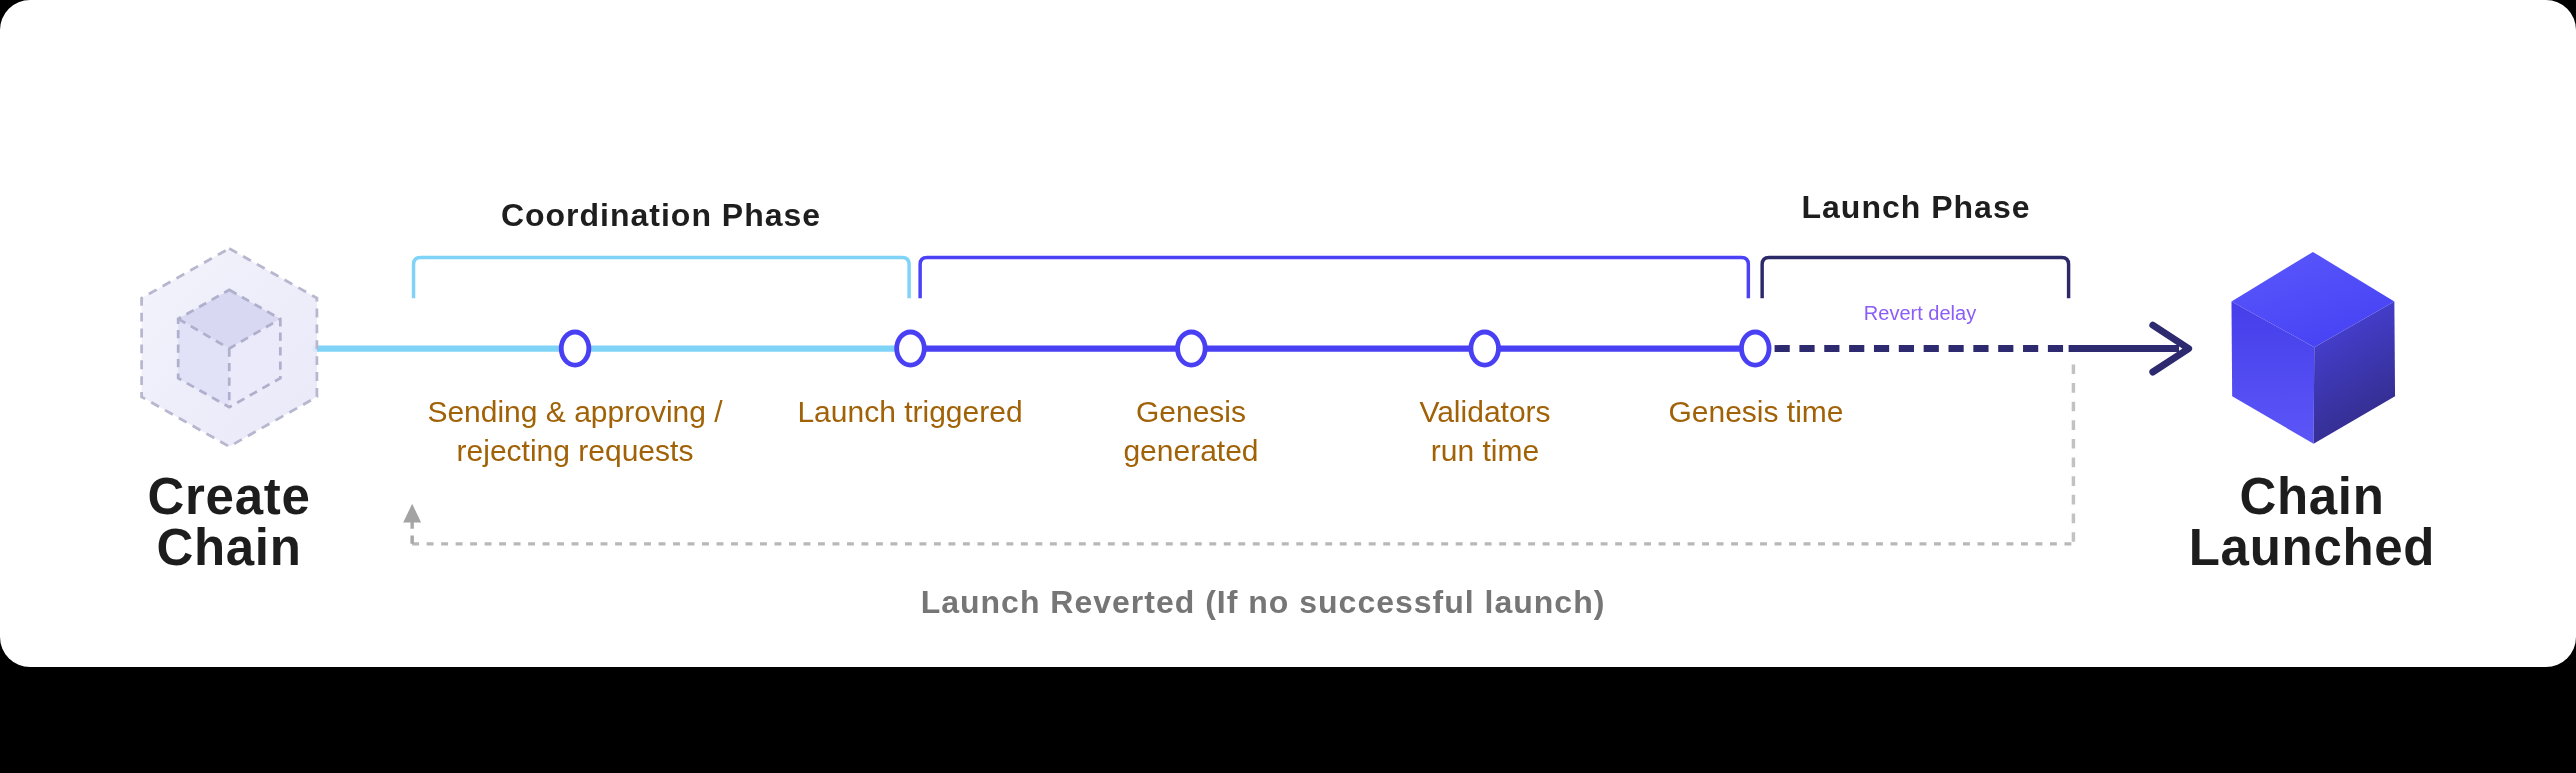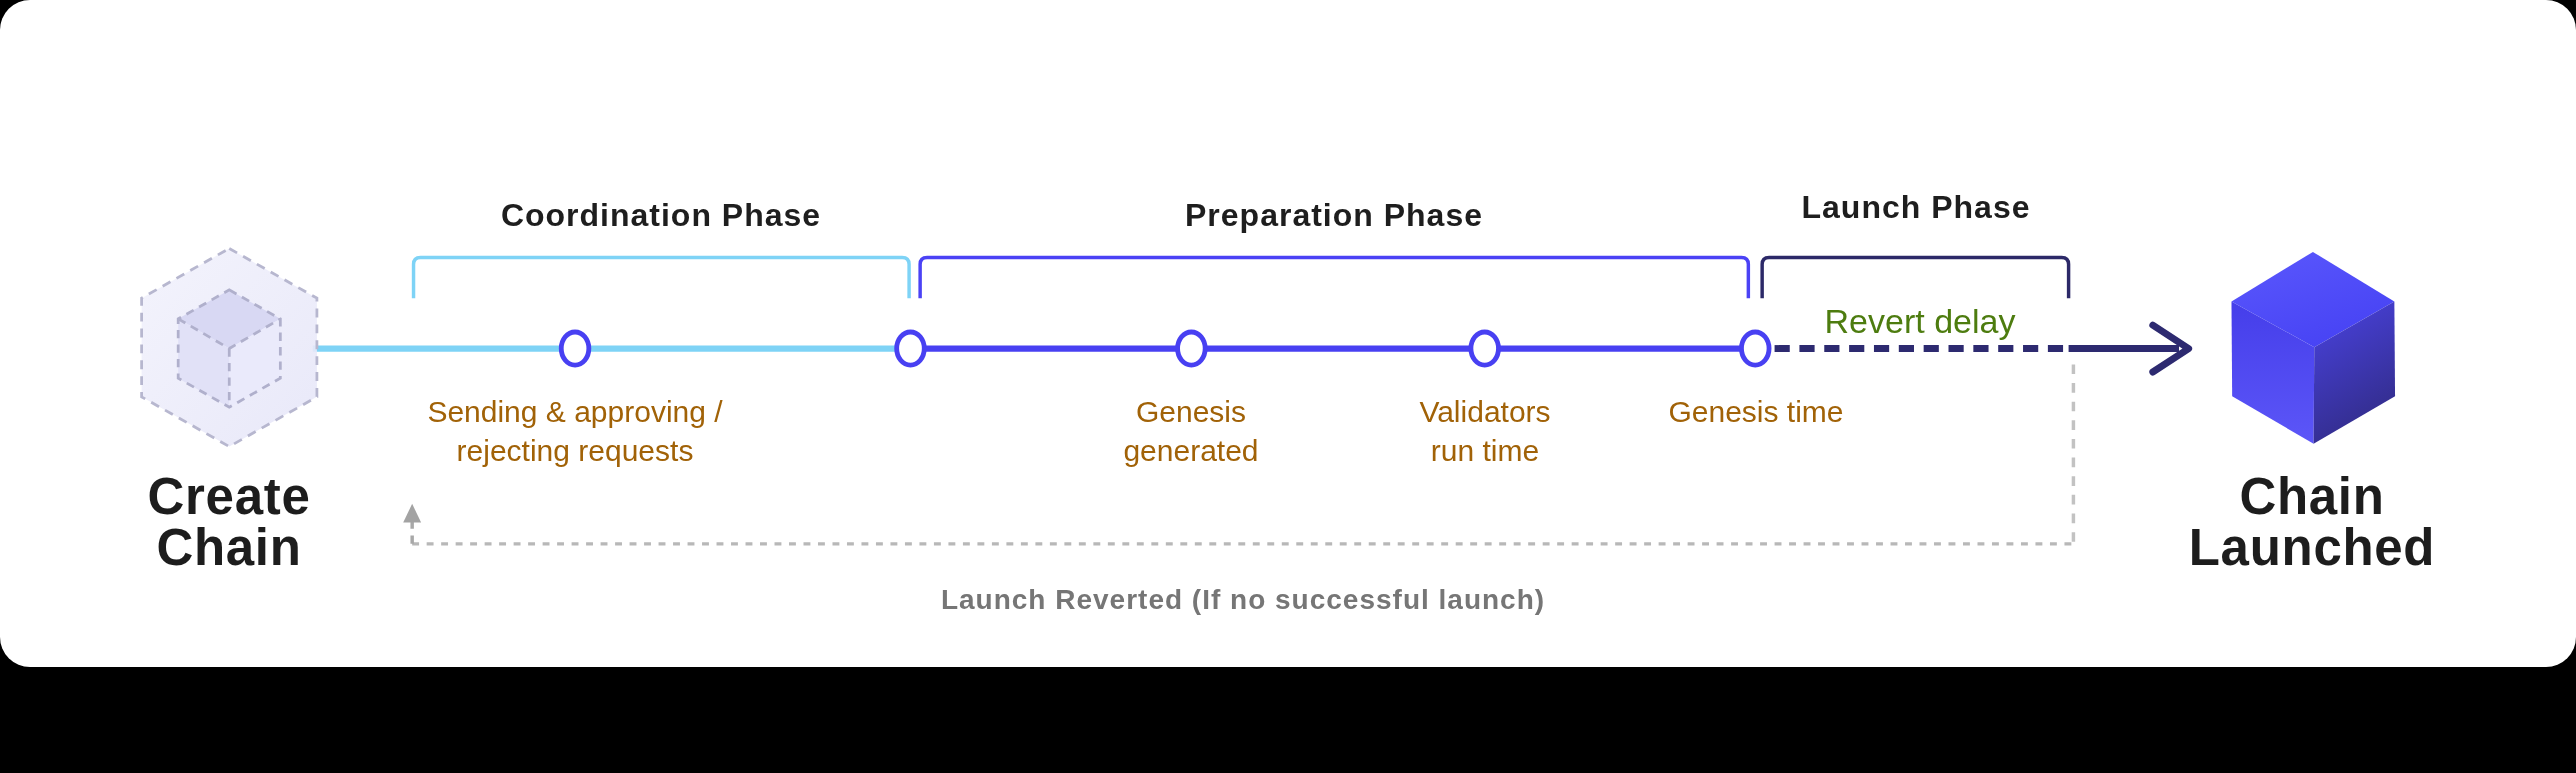--- a/index.html
+++ b/index.html
@@ -33,29 +33,30 @@
     letter-spacing:1px;
     color:#1e1e1e;
   }
   .milestone-label{
     font-size:30px;
     line-height:39px;
     font-weight:500;
     color:#a16207;
   }
   .revert-delay-label{
-    font-size:34px;
+    font-size:20px;
     font-weight:500;
-    color:#4d7c0f;
+    color:#8b5cf6;
   }
   .launch-reverted-label{
-    font-size:28px;
+    font-size:32px;
     font-weight:600;
     letter-spacing:1px;
     color:#767676;
+    margin-left:20px;
   }
 </style>
 </head>
 <body>
 
 <div class="canvas">
 
   <svg class="diagram-svg" width="2576" height="773" viewBox="0 0 3730 1120">
     <defs>
       <linearGradient id="gGhostHex" x1="0" y1="0" x2="1" y2="1">
@@ -111,25 +112,25 @@
     </g>
 
     <g>
       <polygon points="3350,365 3468,437 3352,503 3232,437" fill="url(#gCubeTop)"></polygon>
       <polygon points="3232,437 3352,503 3351,643 3233,574" fill="url(#gCubeLeft)"></polygon>
       <polygon points="3352,503 3468,437 3469,574 3351,643" fill="url(#gCubeRight)"></polygon>
     </g>
   </svg>
 
   <div class="label phase-label" style="left:661px;top:196px">Coordination Phase</div>
-  <div class="label phase-label" style="left:1334px;top:196px">Preparation Phase</div>
   <div class="label phase-label" style="left:1916px;top:188px">Launch Phase</div>
 
   <div class="label milestone-label" style="left:575px;top:392px">Sending &amp; approving /
 rejecting requests</div>
+  <div class="label milestone-label" style="left:910px;top:392px">Launch triggered</div>
   <div class="label milestone-label" style="left:1191px;top:392px">Genesis
 generated</div>
   <div class="label milestone-label" style="left:1485px;top:392px">Validators
 run time</div>
   <div class="label milestone-label" style="left:1756px;top:392px">Genesis time</div>
 
   <div class="label revert-delay-label" style="left:1920px;top:302px">Revert delay</div>
 
   <div class="label launch-reverted-label" style="left:1243px;top:584px">Launch Reverted (If no successful launch)</div>
 

